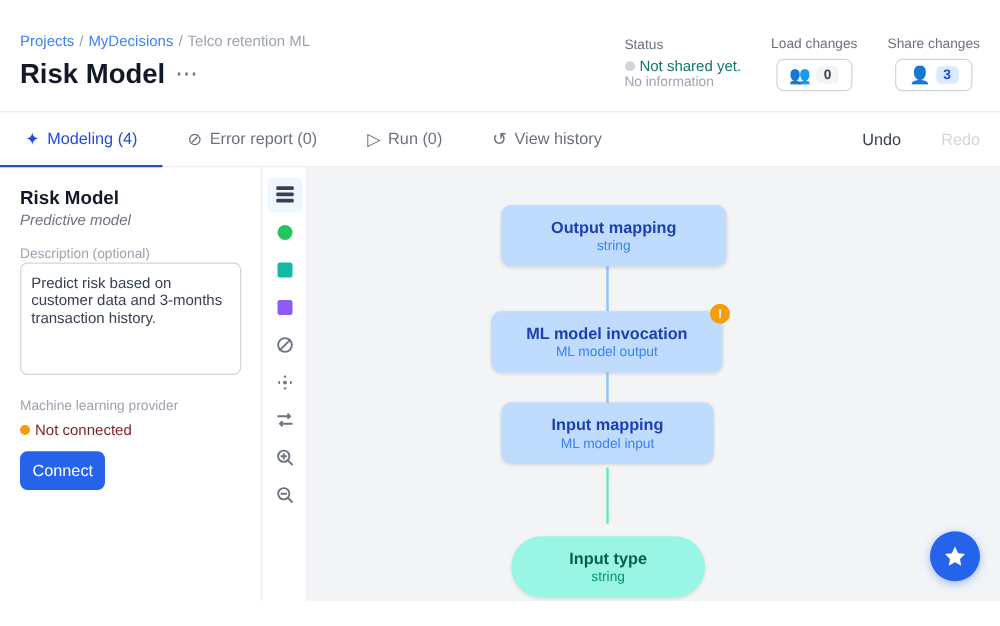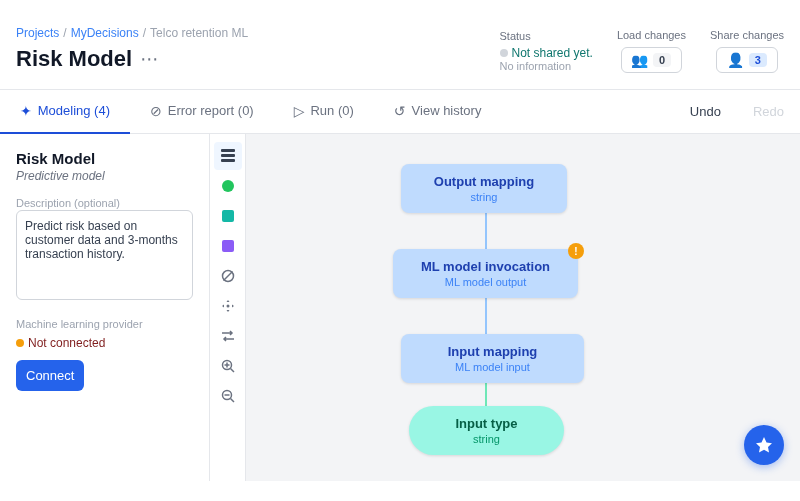--- a/index.html
+++ b/index.html
@@ -255,38 +255,38 @@
 
     <svg style="position:absolute;top:0;left:0;width:100%;height:100%;pointer-events:none;">
 
       <line x1="240" y1="65" x2="240" y2="115" stroke="#93c5fd" stroke-width="2"></line>
 
       <line x1="240" y1="155" x2="240" y2="200" stroke="#93c5fd" stroke-width="2"></line>
 
       <line x1="240" y1="240" x2="240" y2="285" stroke="#6ee7b7" stroke-width="2"></line>
     </svg>
 
-    <div class="node node-blue" style="left:155px;top:30px;width:166px;">
+    <div class="node node-blue" style="left:155px;top:30px;width:180px;">
       <div>Output mapping</div>
       <div class="node-subtitle">string</div>
     </div>
 
     <div class="node node-blue" style="left:147px;top:115px;width:185px;">
       <div>ML model invocation</div>
       <div class="node-subtitle">ML model output</div>
 
       <div class="warn-badge" style="position:absolute;top:-6px;right:-6px;">!</div>
     </div>
 
-    <div class="node node-blue" style="left:155px;top:200px;width:183px;">
+    <div class="node node-blue" style="left:155px;top:188px;width:170px;">
       <div>Input mapping</div>
       <div class="node-subtitle">ML model input</div>
     </div>
 
-    <div class="node node-teal" style="left:163px;top:272px;width:155px;border-radius:50px;">
+    <div class="node node-teal" style="left:163px;top:295px;width:155px;border-radius:50px;">
       <div>Input type</div>
       <div class="node-subtitle" style="color:#059669;">string</div>
     </div>
 
     <div class="fab">
       <svg width="20" height="20" viewBox="0 0 20 20" fill="white">
         <path d="M10 2L12.5 7.5L18 8.2L14 12.1L15 17.5L10 14.8L5 17.5L6 12.1L2 8.2L7.5 7.5L10 2Z"></path>
       </svg>
     </div>
   </div>

